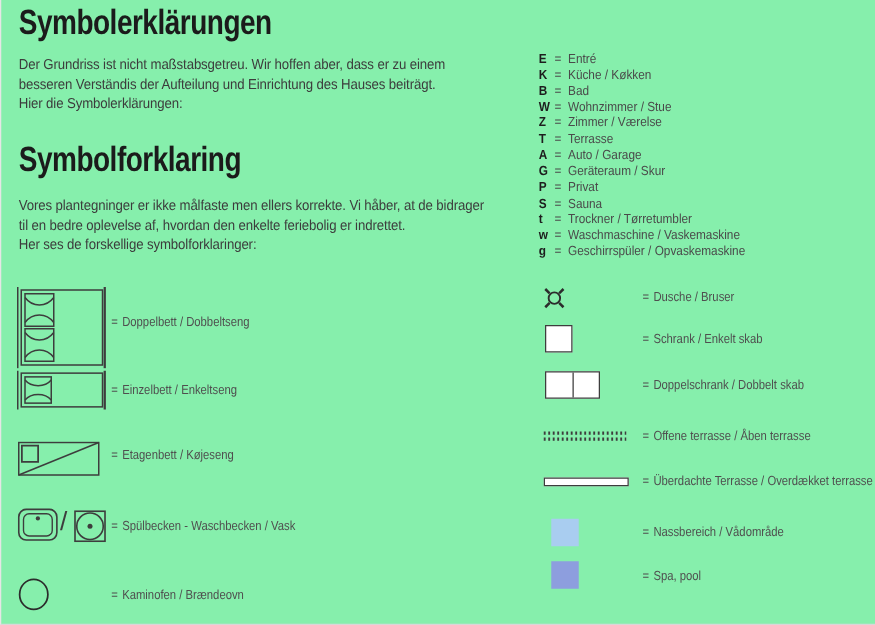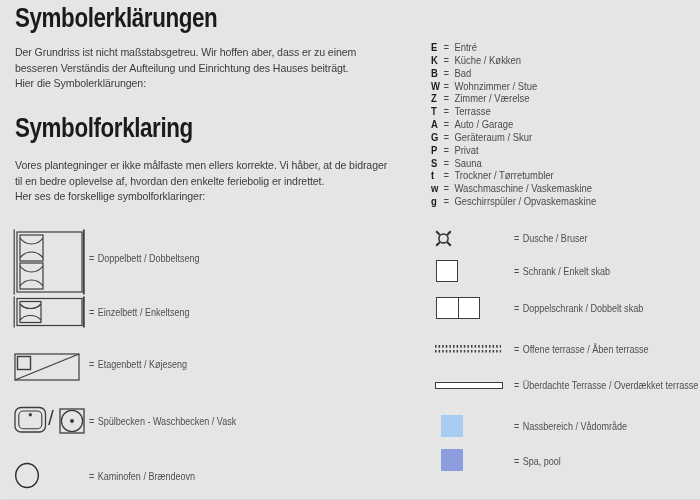--- a/index.html
+++ b/index.html
@@ -1,17 +1,17 @@
 <!DOCTYPE html>
 <html><head>
 <meta charset="utf-8">
 <style>
   html,body{margin:0;padding:0;background:#fff;}
   .page{
-    position:relative;width:700px;height:500px;background:#e5e5e5;overflow:hidden;
+    position:relative;width:700px;height:500px;background:#86efac;overflow:hidden;
     font-family:"Liberation Sans","DejaVu Sans",sans-serif;
     border-left:1px solid #e6e6e6;border-bottom:1px solid #d8d8d8;box-sizing:border-box;
   }
   .heading{
     position:absolute;left:14px;margin:0;
     font-size:28px;font-weight:700;letter-spacing:-0.5px;color:#1b1b1b;
     transform:scaleX(0.80);transform-origin:left top;white-space:nowrap;
   }
   .para{
     position:absolute;left:14px;

